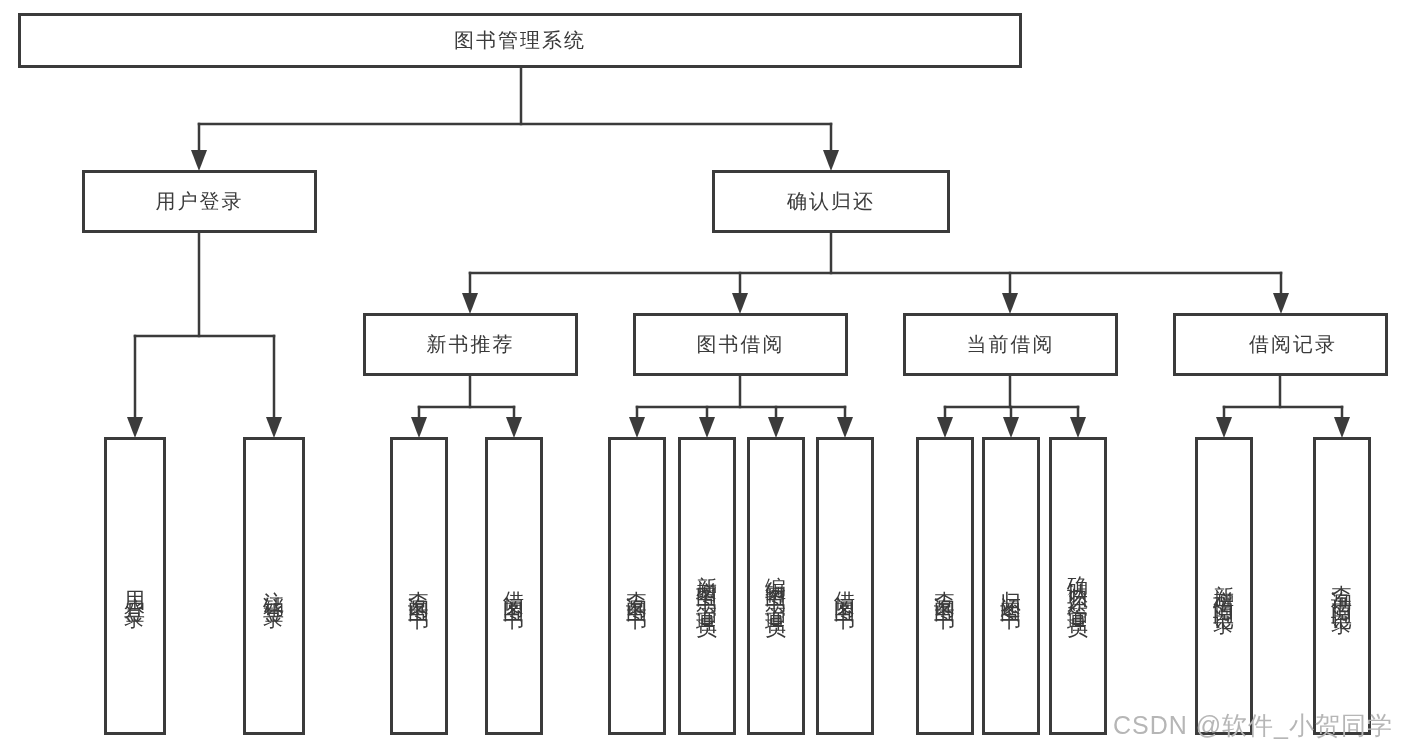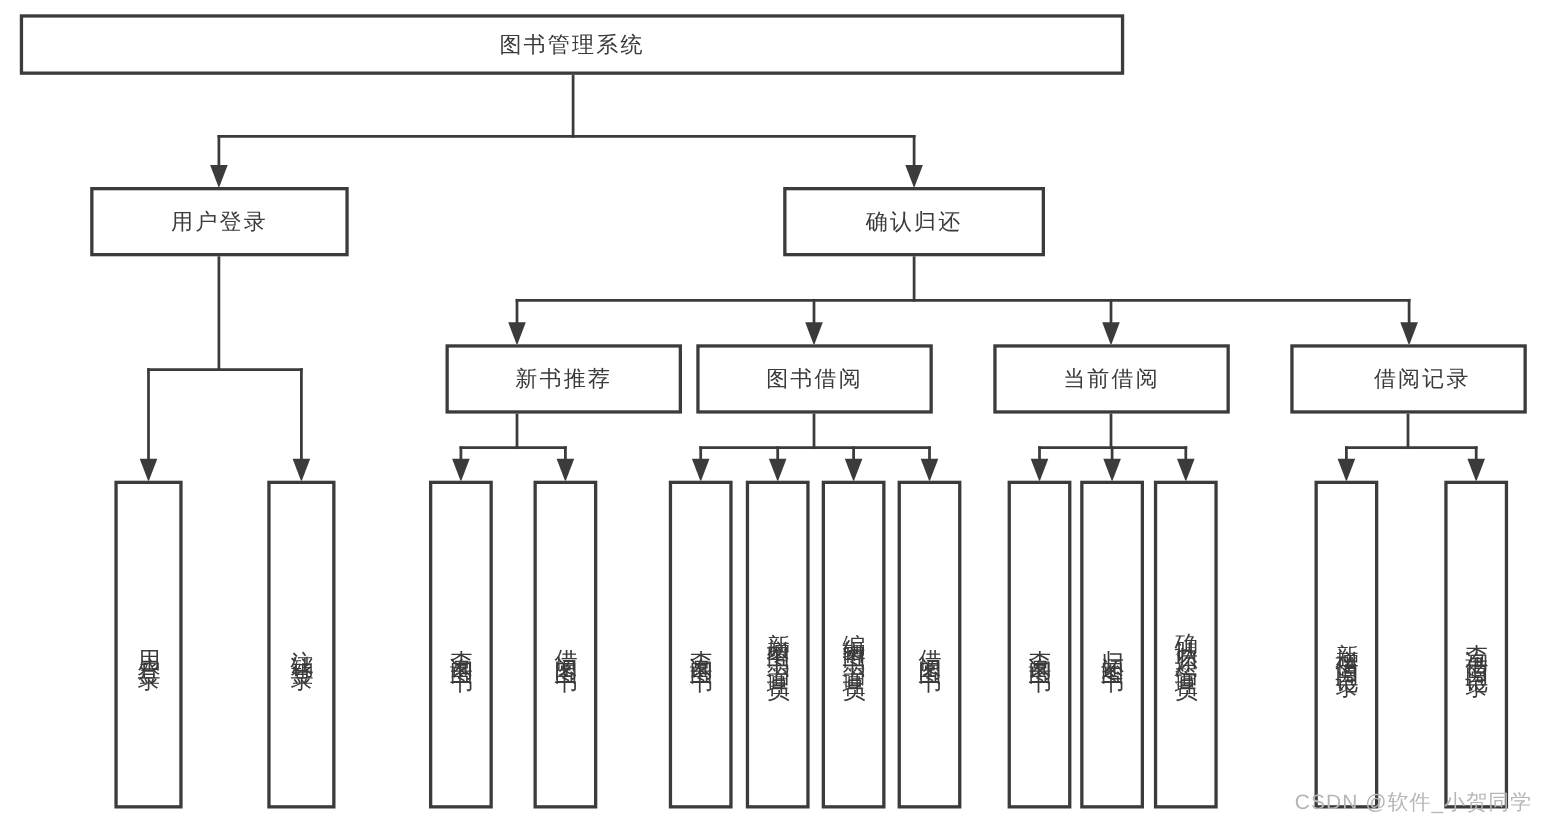--- a/index.html
+++ b/index.html
@@ -43,21 +43,21 @@
     writing-mode: vertical-lr;
     text-orientation: upright;
     font-size: 21px;
     letter-spacing: 6px;
     line-height: 1;
   }
   .watermark {
     position: absolute;
     right: 12px;
     bottom: 5px;
-    font-size: 19px;
+    font-size: 25px;
     letter-spacing: 1px;
     color: var(--watermark);
     white-space: nowrap;
   }
 </style>
 </head>
 <body>
 
 <div class="canvas">
 
@@ -114,21 +114,21 @@
       <polygon points="1216,417 1232,417 1224,438" fill="#3b3b3b"></polygon>
       <line x1="1342" y1="407" x2="1342" y2="420" stroke="#3b3b3b" stroke-width="2.5" stroke-linecap="square"></line>
       <polygon points="1334,417 1350,417 1342,438" fill="#3b3b3b"></polygon>
     </svg>
 
   <div class="box h" style="left:18px; top:13px; width:1004px; height:55px;">图书管理系统</div>
 
   <div class="box h" style="left:82px; top:170px; width:235px; height:63px;">用户登录</div>
   <div class="box h" style="left:712px; top:170px; width:238px; height:63px;">确认归还</div>
 
-  <div class="box h" style="left:363px; top:313px; width:215px; height:63px;margin-left:42px;">新书推荐</div>
+  <div class="box h" style="left:363px; top:313px; width:215px; height:63px;">新书推荐</div>
   <div class="box h" style="left:633px; top:313px; width:215px; height:63px;">图书借阅</div>
   <div class="box h" style="left:903px; top:313px; width:215px; height:63px;">当前借阅</div>
   <div class="box h" style="left:1173px; top:313px; width:215px; height:63px;padding-left:25px;">借阅记录</div>
 
   <div class="box v" style="left:104px; top:437px; width:62px; height:298px;">用户登录</div>
   <div class="box v" style="left:243px; top:437px; width:62px; height:298px;">注销登录</div>
 
   <div class="box v" style="left:390px; top:437px; width:58px; height:298px;">查询图书</div>
   <div class="box v" style="left:485px; top:437px; width:58px; height:298px;">借阅图书</div>
 

